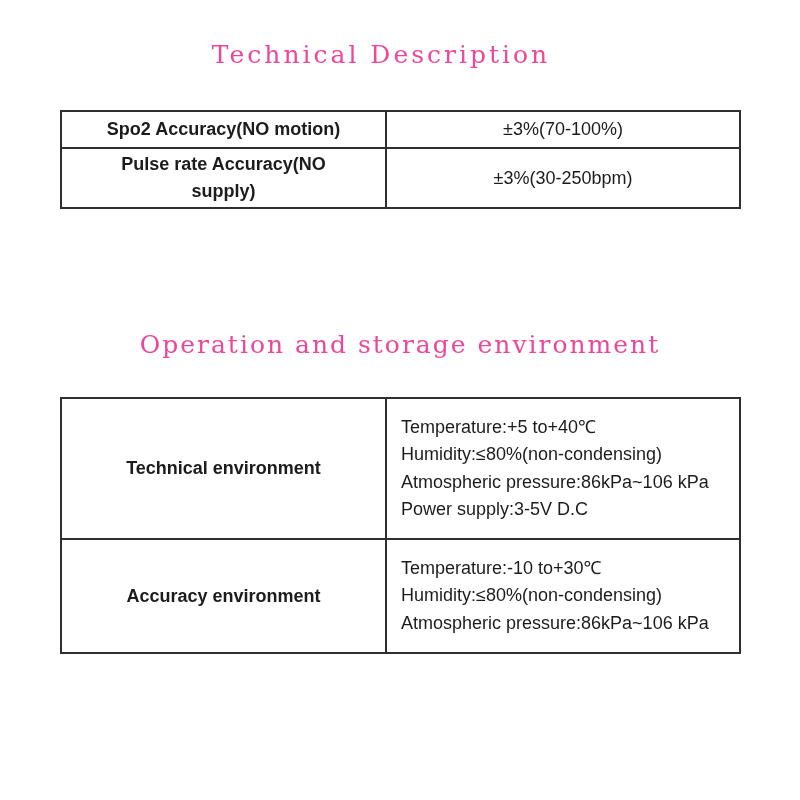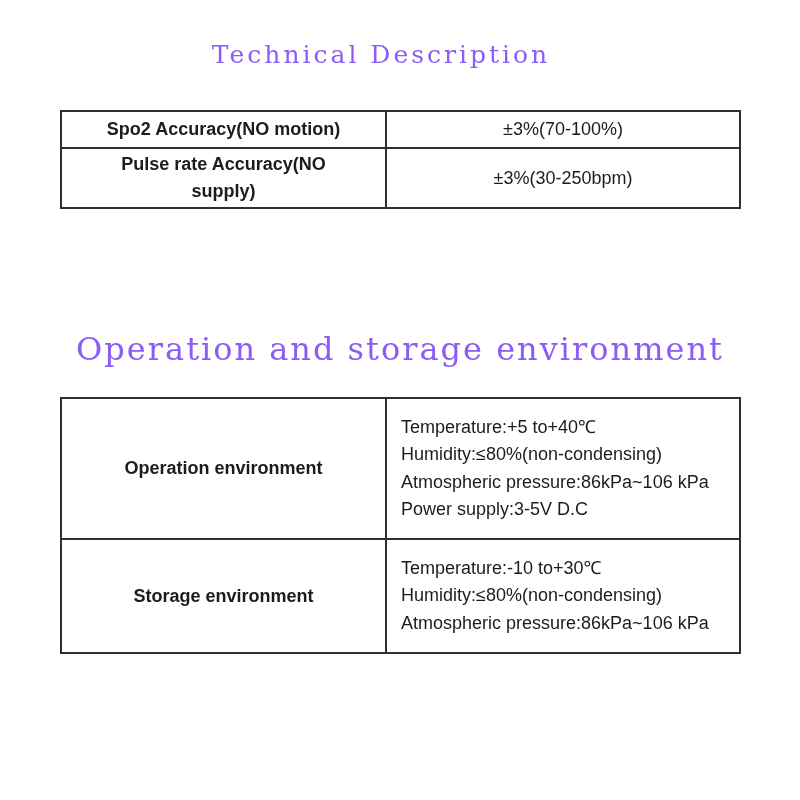--- a/index.html
+++ b/index.html
@@ -11,35 +11,35 @@
     background: #ffffff;
     font-family: "Liberation Sans", sans-serif;
     color: #1c1c1c;
     overflow: hidden;
   }
   .section-title {
     position: absolute;
     text-align: center;
     font-family: "DejaVu Serif", "Liberation Serif", serif;
     font-weight: 400;
-    color: #8b5cf6;
+    color: #ec4899;
     white-space: nowrap;
   }
   #title-technical {
     top: 40px;
     left: 0;
     width: 762px; 
     font-size: 25px;
     letter-spacing: 3px;
   }
   #title-environment {
     top: 330px;
     left: 0;
     width: 800px;
-    font-size: 32px;
+    font-size: 25px;
     letter-spacing: 2px;
   }
   table.spec {
     position: absolute;
     left: 60px;
     width: 679px;
     border-collapse: collapse;
     table-layout: fixed;
   }
   #table-technical { top: 110px; }
@@ -111,32 +111,32 @@
   <div class="section-title" id="title-environment">Operation and storage environment</div>
 
   <table class="spec" id="table-environment">
     <colgroup>
       <col style="width:325px">
       <col style="width:354px">
     </colgroup>
     <tbody>
       <tr class="row-0">
         <td class="label-cell">
-          <div class="line">Operation environment</div>
+          <div class="line">Technical environment</div>
         </td>
         <td class="value-cell">
           <div class="line">Temperature:+5 to+40℃</div>
           <div class="line">Humidity:≤80%(non-condensing)</div>
           <div class="line">Atmospheric pressure:86kPa~106 kPa</div>
           <div class="line">Power supply:3-5V D.C</div>
         </td>
       </tr>
       <tr class="row-1">
         <td class="label-cell">
-          <div class="line">Storage environment</div>
+          <div class="line">Accuracy environment</div>
         </td>
         <td class="value-cell">
           <div class="line">Temperature:-10 to+30℃</div>
           <div class="line">Humidity:≤80%(non-condensing)</div>
           <div class="line">Atmospheric pressure:86kPa~106 kPa</div>
         </td>
       </tr>
     </tbody>
   </table>
 

